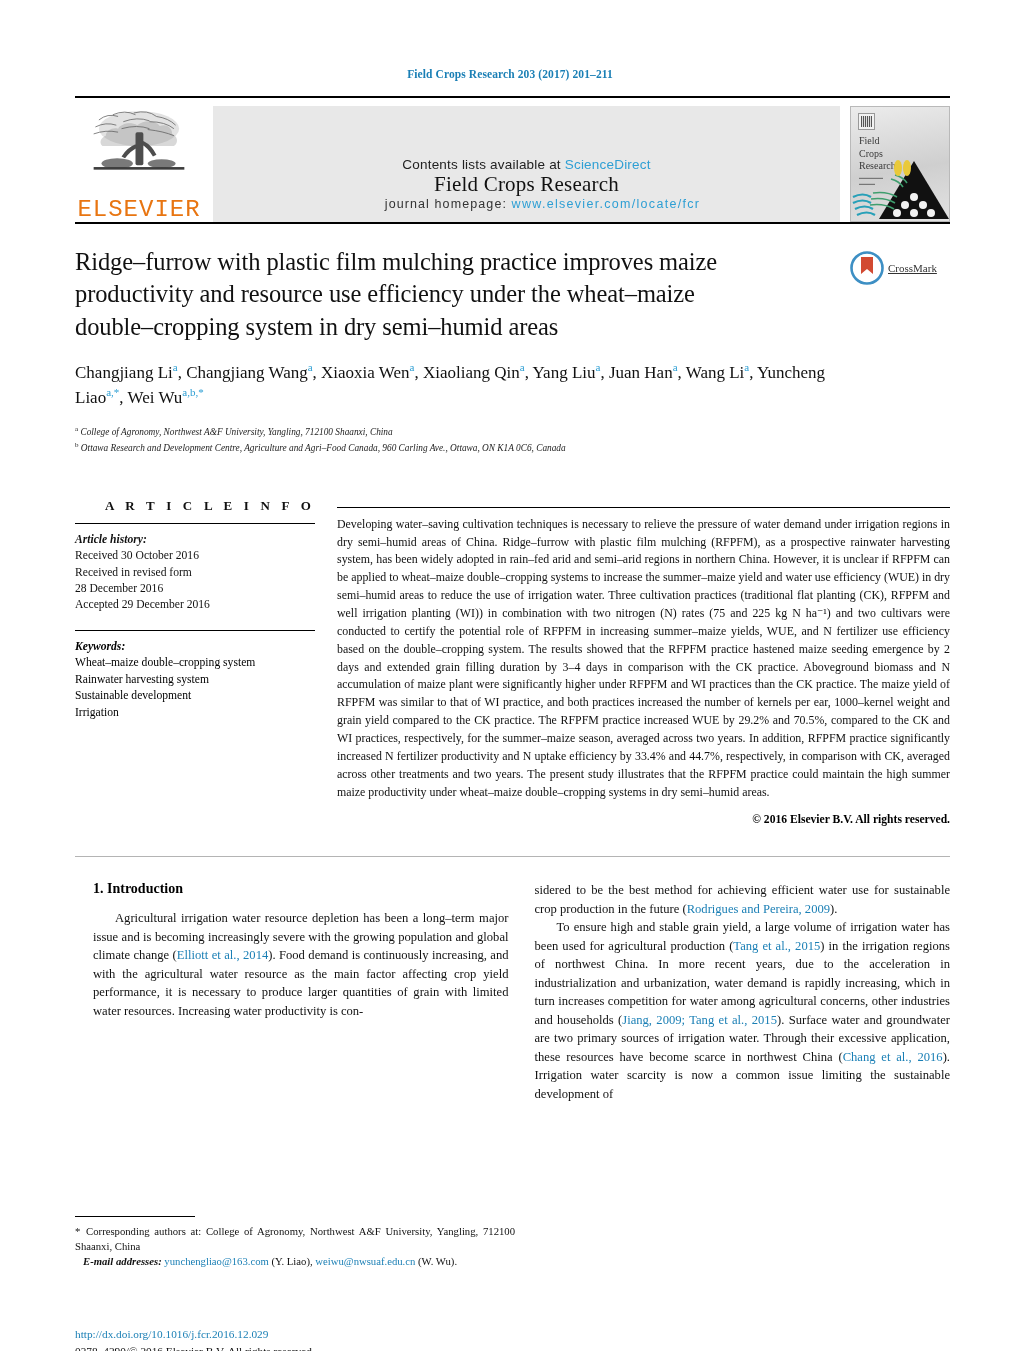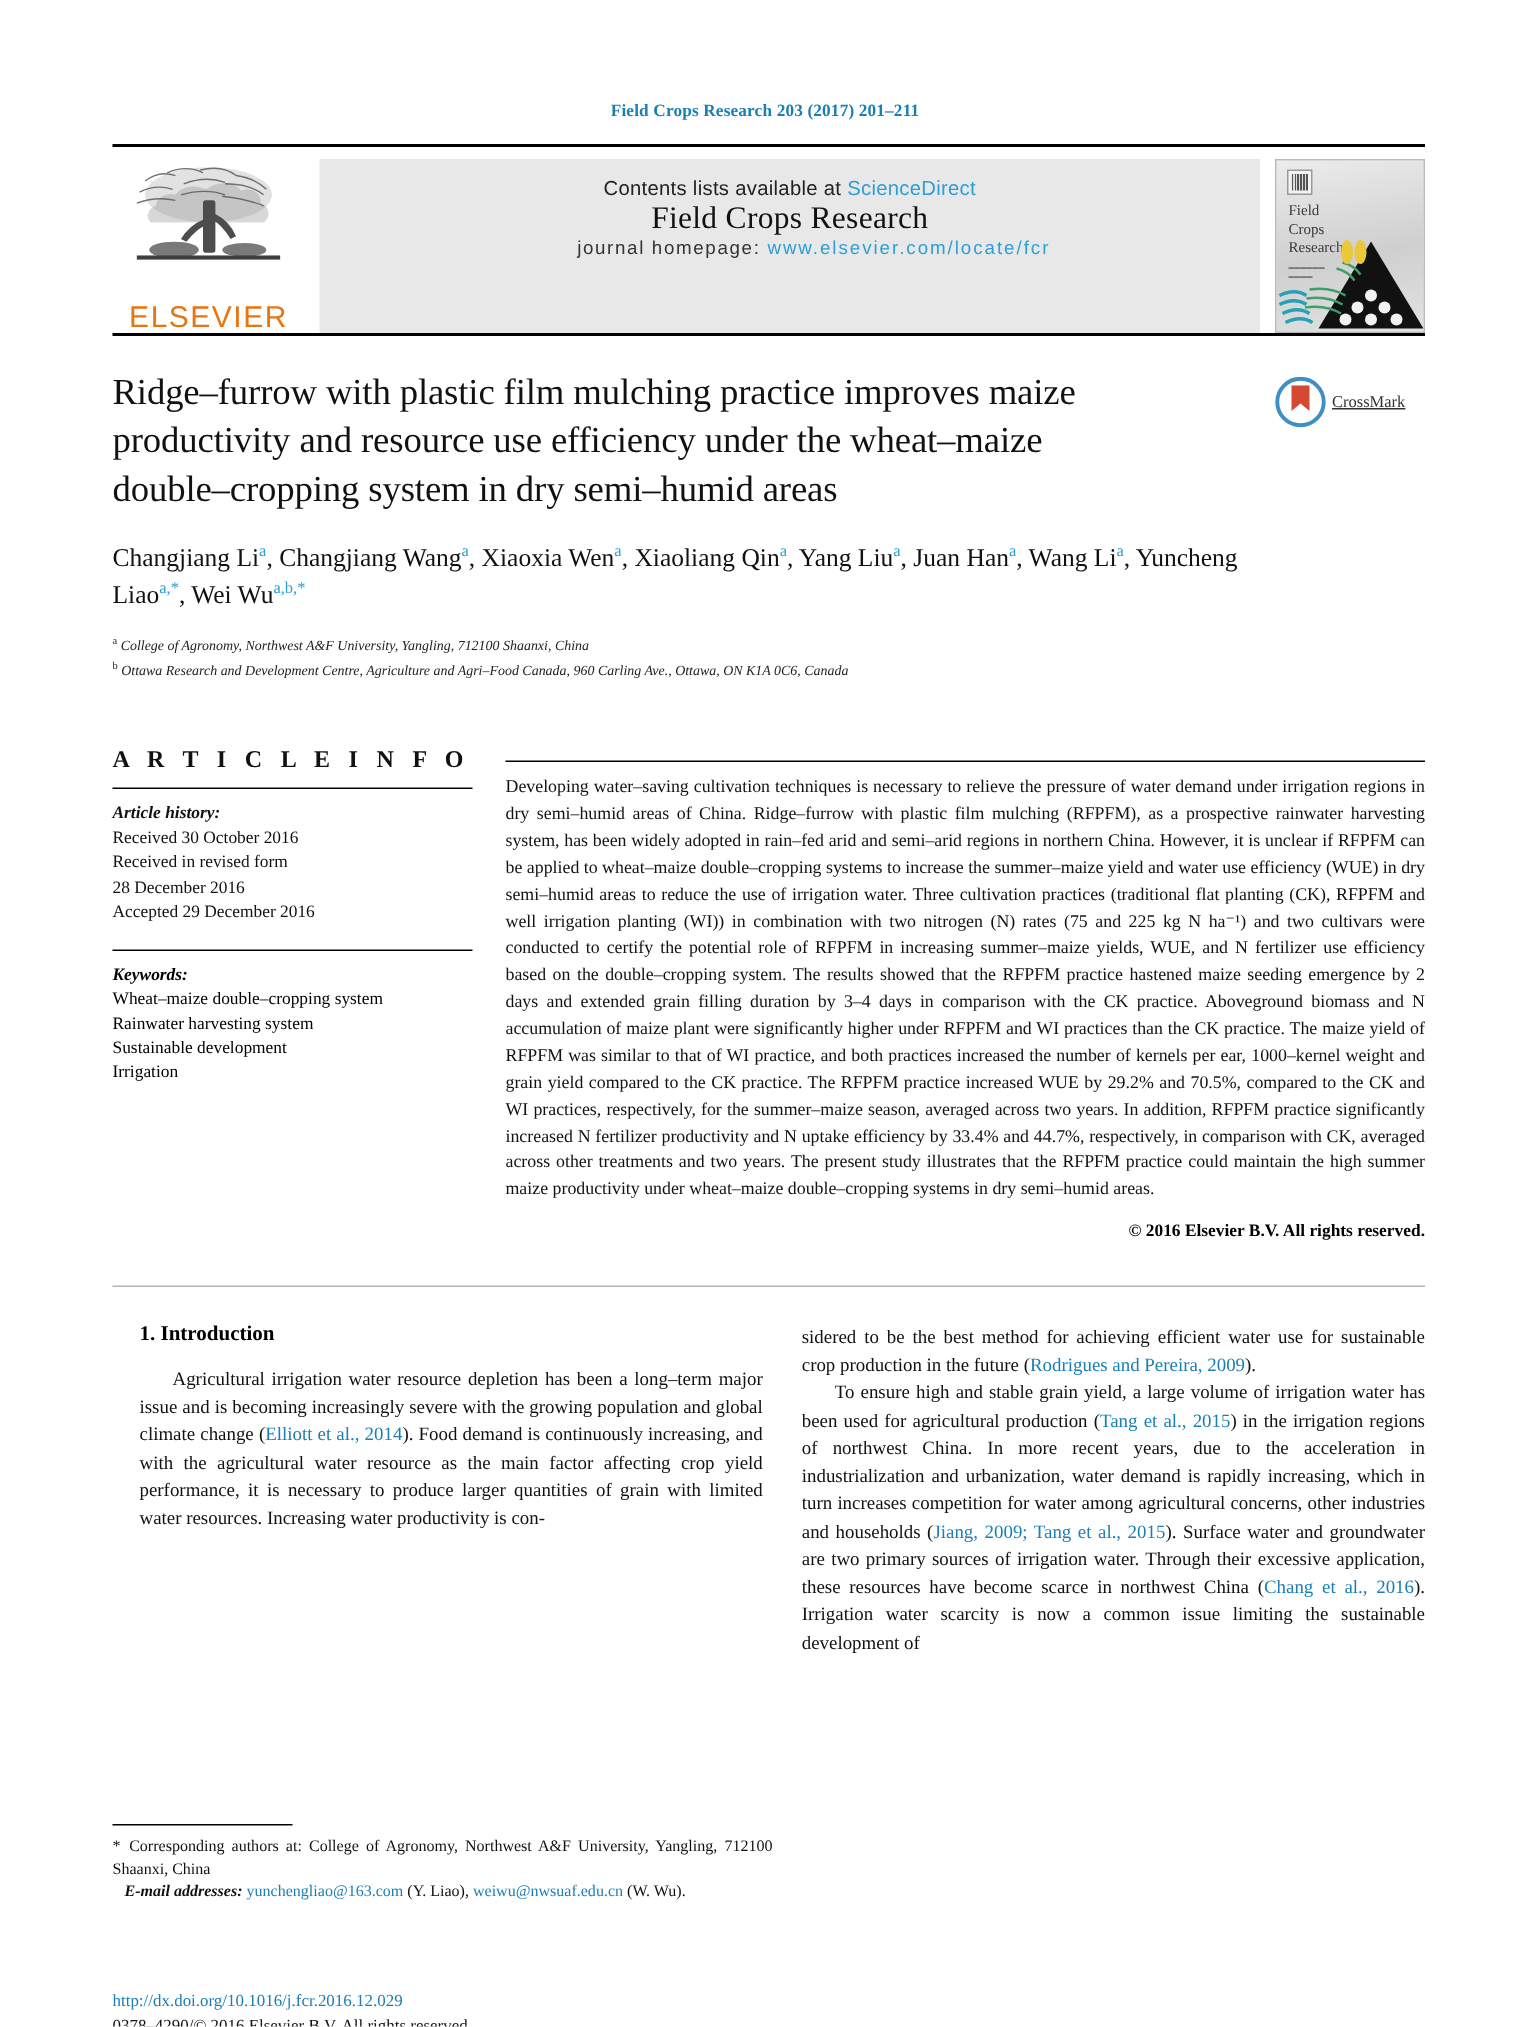--- a/index.html
+++ b/index.html
@@ -39,35 +39,35 @@
   .elsevier-logo {
     width: 128px;
     flex: 0 0 128px;
     display: flex;
     flex-direction: column;
     justify-content: flex-end;
     align-items: center;
   }
   .elsevier-tree { width: 120px; height: 86px; display:block; }
   .elsevier-word {
-    font-family: Liberation Sans, sans-serif;
-    font-size: 20px;
+    font-family: Liberation Mono, monospace;
+    font-size: 24px;
     letter-spacing: 1px;
     color: #E87511;
     font-weight: 400;
     line-height: 1;
     margin-top: 17px;
   }
   .journal-band {
     flex: 1 1 auto;
     background: #e8e8e8;
     display: flex;
     flex-direction: column;
     align-items: center;
-    justify-content: flex-start;
+    justify-content: flex-end;
     padding: 12px 0 11px 0;
   }
   .contents-line {
     font-family: "Liberation Sans", sans-serif;
     font-size: 13.5px;
     color: #222;
     letter-spacing: .2px;
   }
   .contents-line .sd-link { color: #2e9fd4; }
   .journal-title {
@@ -156,24 +156,25 @@
   
   .info-abs {
     margin: 42px 70px 0 75px;
     display: flex;
     gap: 22px;
   }
   .col-info { width: 240px; flex: 0 0 240px; }
   .col-abs  { flex: 1 1 auto; }
   .sec-head {
     font-family: "Liberation Serif", serif;
-    font-size: 16px;
+    font-size: 13px;
     font-weight: bold;
     letter-spacing: 4.2px;
     color: #111;
+    text-align: right;
   }
   .hr-thin { border-top: 1px solid #000; margin: 9px 0 8px 0; }
   .info-grp { font-size: 11.6px; line-height: 1.42; color: #111; }
   .info-grp .lbl { font-style: italic; font-weight: bold; }
   .kw-grp { margin-top: 0; font-size: 11.6px; line-height: 1.42; }
   .abs-body {
     font-size: 11.9px;
     line-height: 1.5;
     text-align: justify;
     color: #111;

